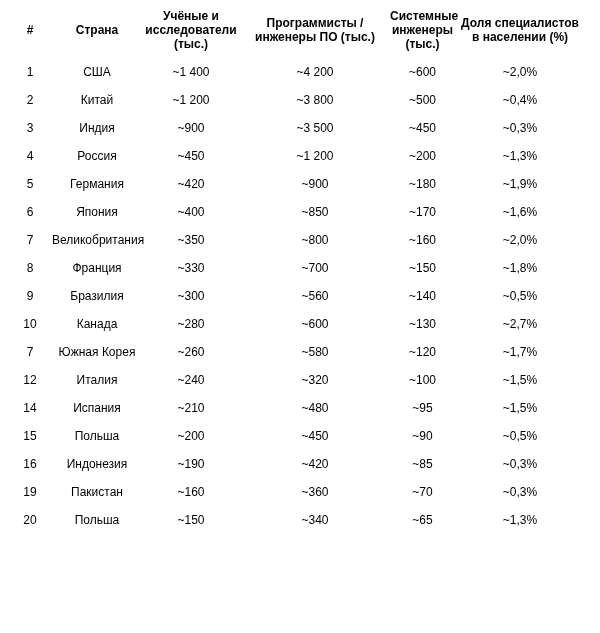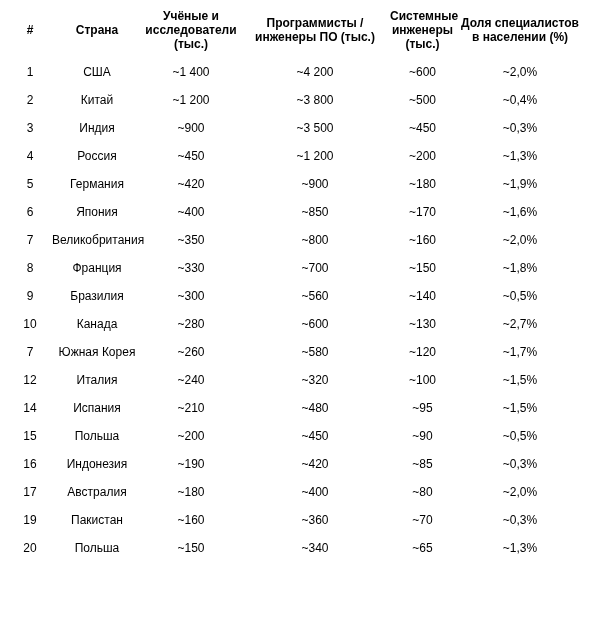--- a/index.html
+++ b/index.html
@@ -201,28 +201,20 @@
 
   <tr>
     <td class="rank-cell">16</td>
     <td class="country-cell">Индонезия</td>
     <td class="scientists-cell">~190</td>
     <td class="programmers-cell">~420</td>
     <td class="analysts-cell">~85</td>
     <td class="share-cell">~0,3%</td>
   </tr>
 
-  <tr>
-    <td class="rank-cell">17</td>
-    <td class="country-cell">Австралия</td>
-    <td class="scientists-cell">~180</td>
-    <td class="programmers-cell">~400</td>
-    <td class="analysts-cell">~80</td>
-    <td class="share-cell">~2,0%</td>
-  </tr>
 
 
   <tr>
     <td class="rank-cell">19</td>
     <td class="country-cell">Пакистан</td>
     <td class="scientists-cell">~160</td>
     <td class="programmers-cell">~360</td>
     <td class="analysts-cell">~70</td>
     <td class="share-cell">~0,3%</td>
   </tr>

